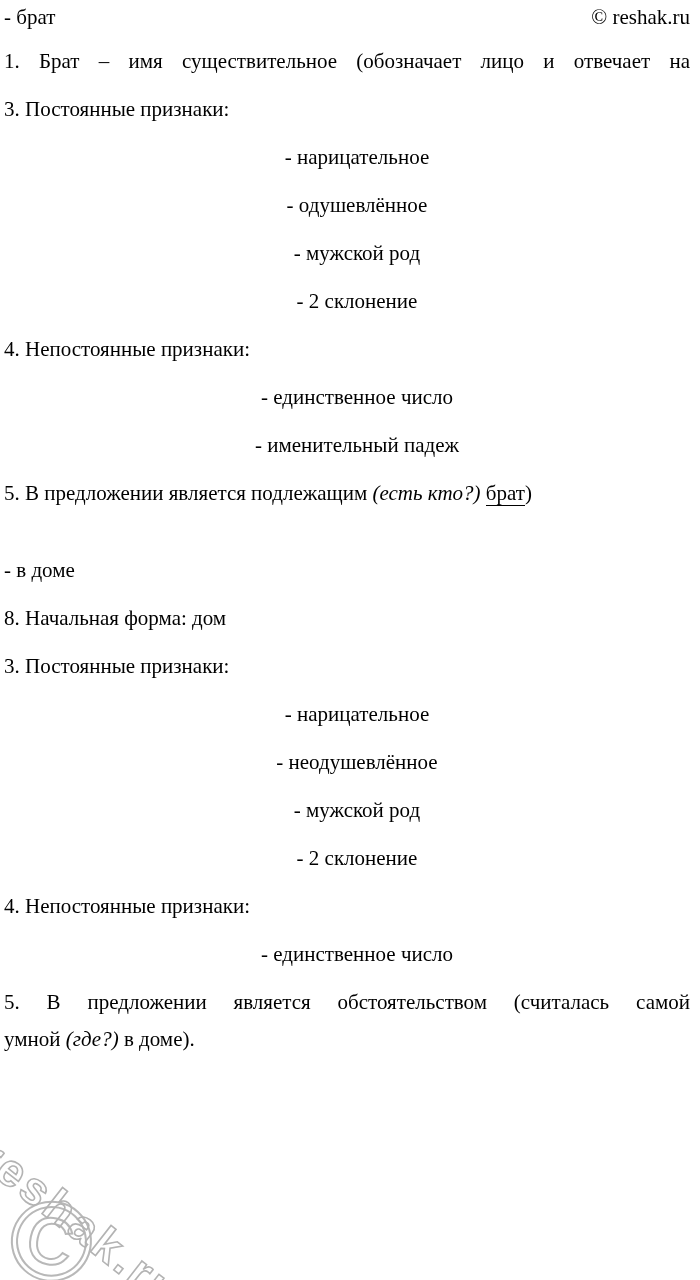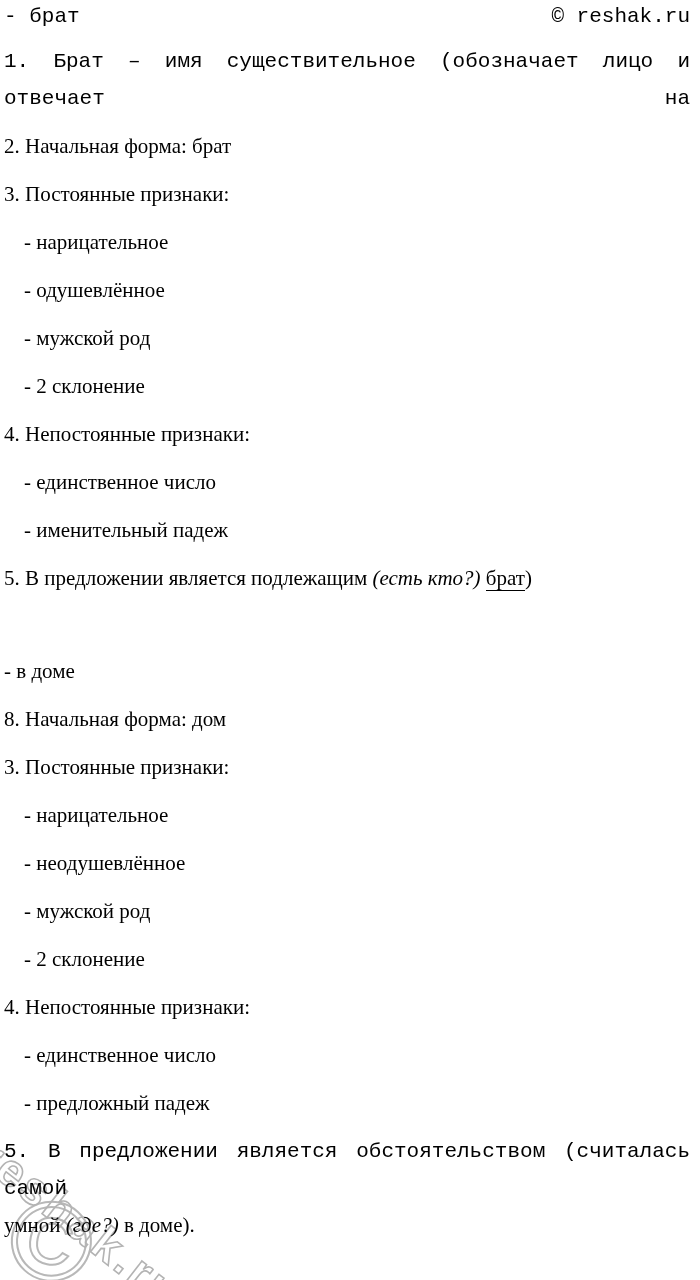--- a/index.html
+++ b/index.html
@@ -16,28 +16,27 @@
     position: relative;
     z-index: 1;
     padding: 2px 10px 0 4px;
   }
   .header {
     display: flex;
     justify-content: space-between;
     align-items: flex-start;
     line-height: 30px;
     height: 30px;
-    font-family: Liberation Mono, monospace;
   }
   .line { line-height: 37px; white-space: pre-wrap; }
   .first { margin-top: 11px; }
   .para  { margin-top: 11px; }
-  .gap   { margin-top: 56px; }
-  .indent { padding-left: 20px; }
-  .stretch { text-align: justify; text-align-last: justify; font-family: Liberation Mono, monospace; }
+  .gap   { margin-top: 40px; }
+  .indent { padding-left: 20px; text-align: center; }
+  .stretch { text-align: justify; text-align-last: justify; }
   .it { font-style: italic; }
   .ul { border-bottom: 1.5px solid #000; }
   .du {
     background: repeating-linear-gradient(90deg,
       #000 0 9px, transparent 9px 12px,
       #000 12px 14px, transparent 14px 17px)
       left 33px / 100% 1.6px no-repeat;
   }
   .watermark {
     position: absolute;
@@ -76,36 +75,34 @@
   <span class="wm-text">reshak.ru</span>
 </div>
 
 <div class="doc">
   <div class="header">
     <span>- брат</span>
     <span>© reshak.ru</span>
   </div>
   <div>
       <div class="line first stretch"><span>1. Брат – имя существительное (обозначает лицо и отвечает на</span></div>
-      <div class="line para"><span>2. Начальная форма: брат</span></div>
       <div class="line para"><span>3. Постоянные признаки:</span></div>
       <div class="line para indent"><span>- нарицательное</span></div>
       <div class="line para indent"><span>- одушевлённое</span></div>
       <div class="line para indent"><span>- мужской род</span></div>
       <div class="line para indent"><span>- 2 склонение</span></div>
       <div class="line para"><span>4. Непостоянные признаки:</span></div>
       <div class="line para indent"><span>- единственное число</span></div>
       <div class="line para indent"><span>- именительный падеж</span></div>
       <div class="line para"><span>5. В предложении является подлежащим </span><span class="it">(есть кто?)</span><span> </span><span class="ul">брат</span><span>)</span></div>
       <div class="line gap"><span>- в доме</span></div>
       <div class="line para"><span>8. Начальная форма: дом</span></div>
       <div class="line para"><span>3. Постоянные признаки:</span></div>
       <div class="line para indent"><span>- нарицательное</span></div>
       <div class="line para indent"><span>- неодушевлённое</span></div>
       <div class="line para indent"><span>- мужской род</span></div>
       <div class="line para indent"><span>- 2 склонение</span></div>
       <div class="line para"><span>4. Непостоянные признаки:</span></div>
       <div class="line para indent"><span>- единственное число</span></div>
-      <div class="line para indent"><span>- предложный падеж</span></div>
       <div class="line para stretch"><span>5. В предложении является обстоятельством (считалась самой</span></div>
       <div class="line"><span>умной </span><span class="it">(где?)</span><span> </span><span class="du">в доме</span><span>).</span></div>
     </div>
 </div>
 
 </body></html>

